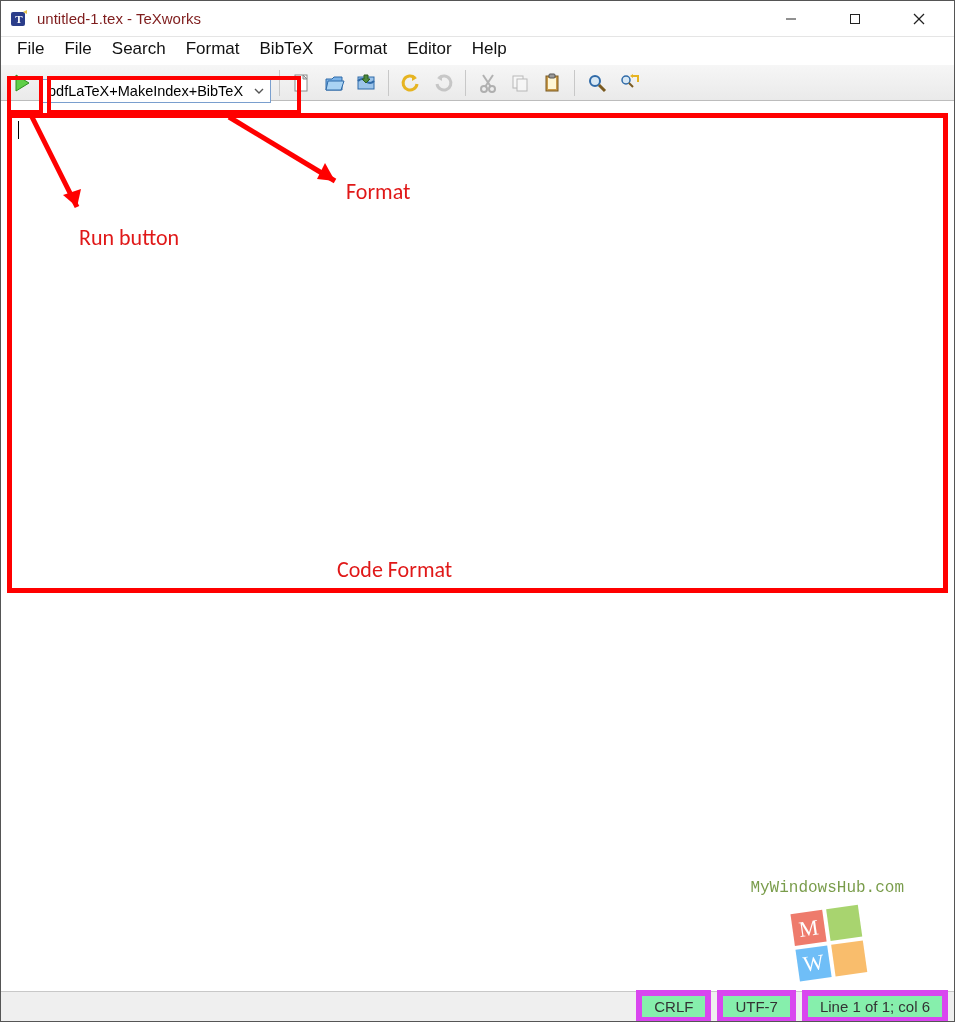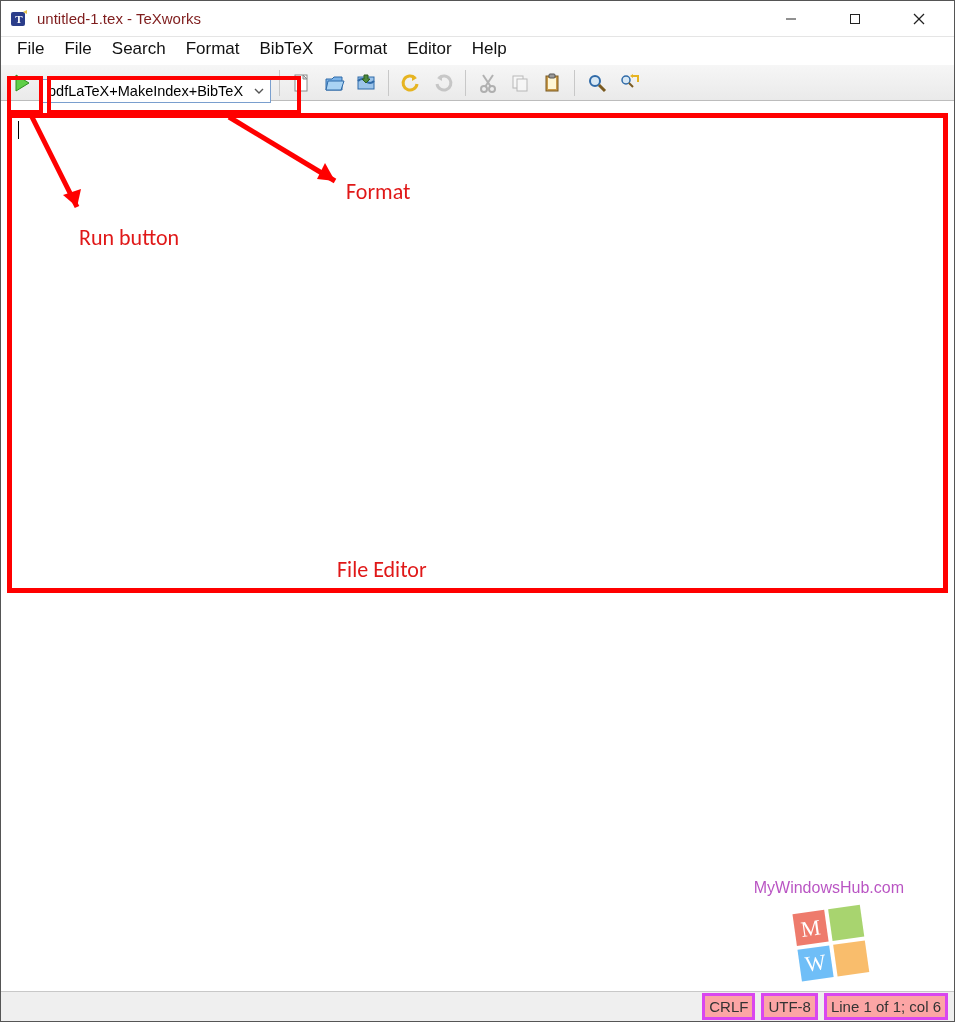--- a/index.html
+++ b/index.html
@@ -172,40 +172,40 @@
     height: 30px;
     background: #efefef;
     border-top: 1px solid #c8c8c8;
     display: flex;
     justify-content: flex-end;
     align-items: center;
     padding: 0 6px;
     gap: 6px;
   }
   .status-cell {
-    border: 3px solid #d946ef;
-    padding: 2px 4px;
-    background: #fca5a5;
+    border: 6px solid #d946ef;
+    padding: 2px 12px;
+    background: #86efac;
     font-size: 15px;
     color: #333;
   }
 
   
   .watermark {
     position: absolute;
     right: 50px;
     bottom: 40px;
     text-align: center;
     opacity: 0.75;
   }
   .watermark .wm-text {
-    color: #a21caf;
+    color: #4d7c0f;
     font-size: 16px;
     text-shadow: 0 0 2px #fff;
-    font-family: Liberation Sans, sans-serif;
+    font-family: Liberation Mono, monospace;
   }
   .wm-logo {
     width: 80px;
     height: 80px;
     margin: 4px auto 0;
     position: relative;
   }
 </style>
 </head>
 <body>
@@ -351,35 +351,35 @@
   <line x1="12" y1="4" x2="58" y2="96" stroke="#f00" stroke-width="5"></line>
   <polygon points="58,96 44,84 62,78" fill="#f00"></polygon>
 </svg>
 <svg class="arrow" style="left:218px; top:110px;" width="140" height="90">
   <line x1="10" y1="6" x2="116" y2="70" stroke="#f00" stroke-width="5"></line>
   <polygon points="116,70 98,68 106,52" fill="#f00"></polygon>
 </svg>
 
 <div class="anno-label label-run">Run button</div>
 <div class="anno-label label-format">Format</div>
-<div class="anno-label label-editor">File Editor</div>
+<div class="anno-label label-editor">Code Format</div>
 
 <div class="watermark">
   <div class="wm-text">MyWindowsHub.com</div>
   <div class="wm-logo">
     <svg width="86" height="86" viewBox="0 0 86 86">
       <g transform="rotate(-8 43 43)">
         <rect x="8" y="8" width="32" height="32" fill="#e94f3b"></rect>
         <rect x="44" y="8" width="32" height="32" fill="#8cc63f"></rect>
         <rect x="8" y="44" width="32" height="32" fill="#3fa9f5"></rect>
         <rect x="44" y="44" width="32" height="32" fill="#f7a83c"></rect>
         <text x="24" y="32" font-size="22" font-family="Segoe UI" fill="#fff" text-anchor="middle">M</text>
         <text x="24" y="67" font-size="22" font-family="Segoe UI" fill="#fff" text-anchor="middle">W</text>
       </g>
     </svg>
   </div>
 </div>
 
 <div class="statusbar">
   <span class="status-cell">CRLF</span>
-  <span class="status-cell">UTF-8</span>
+  <span class="status-cell">UTF-7</span>
   <span class="status-cell">Line 1 of 1; col 6</span>
 </div>
 
 </body></html>

